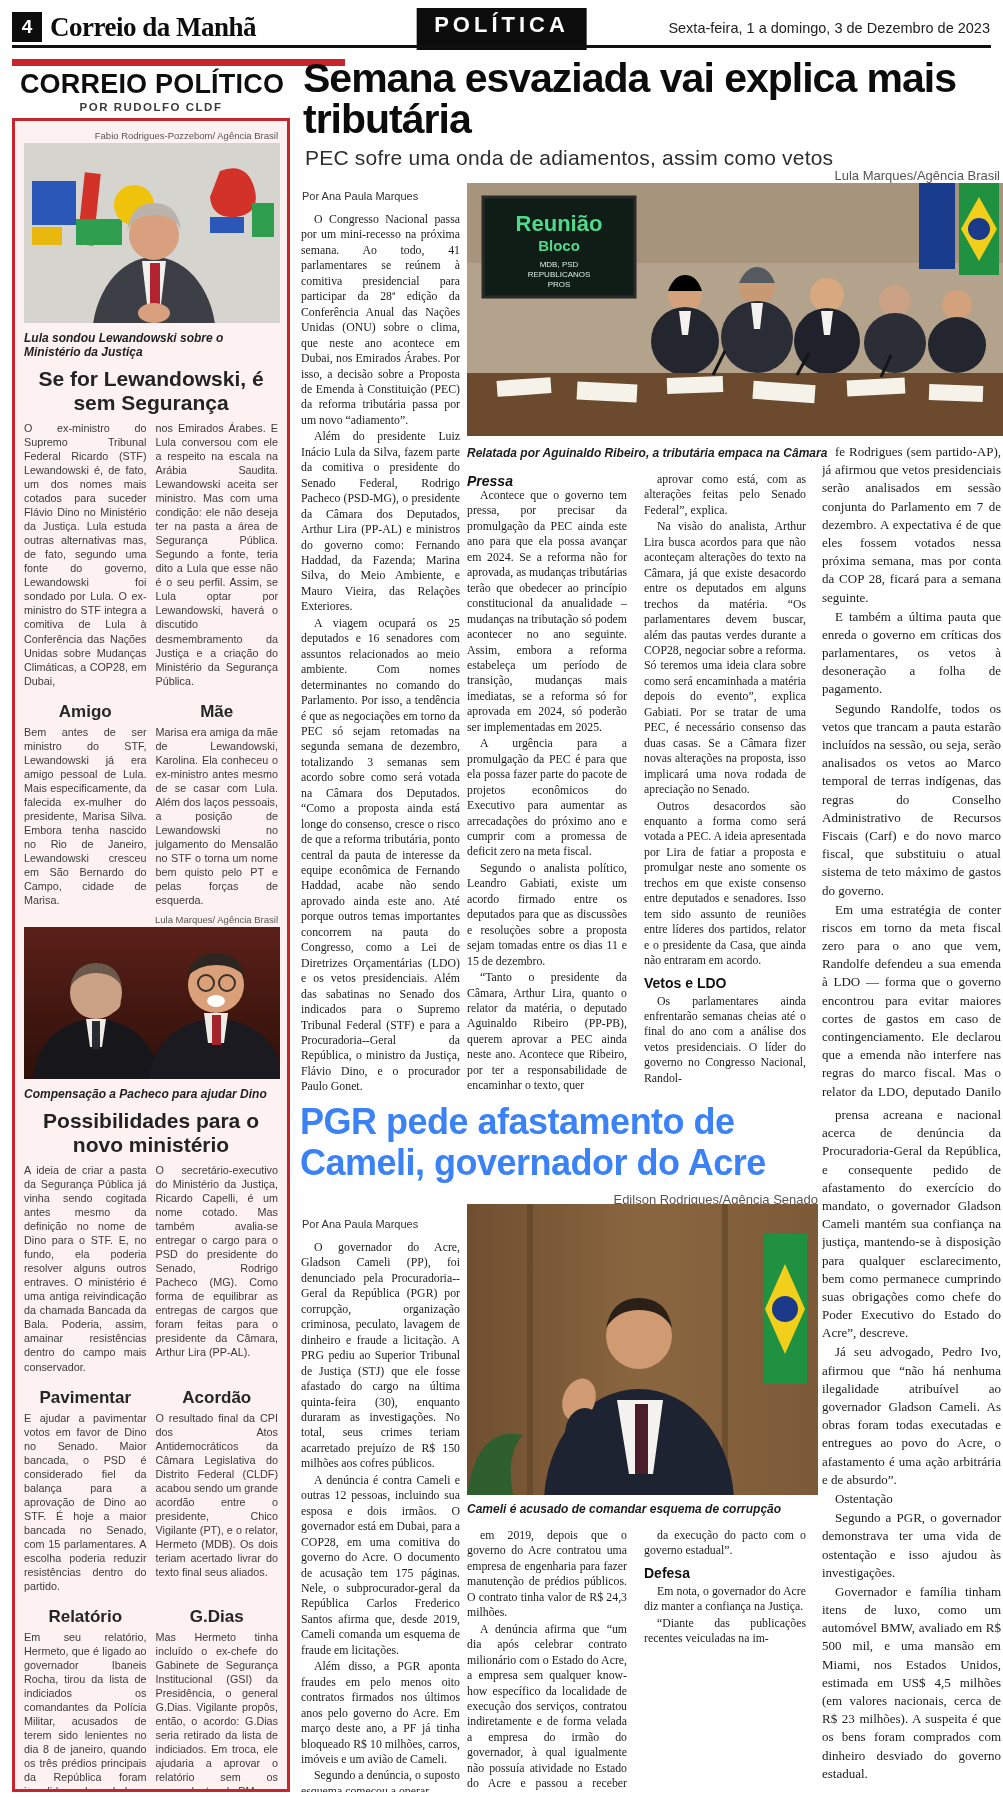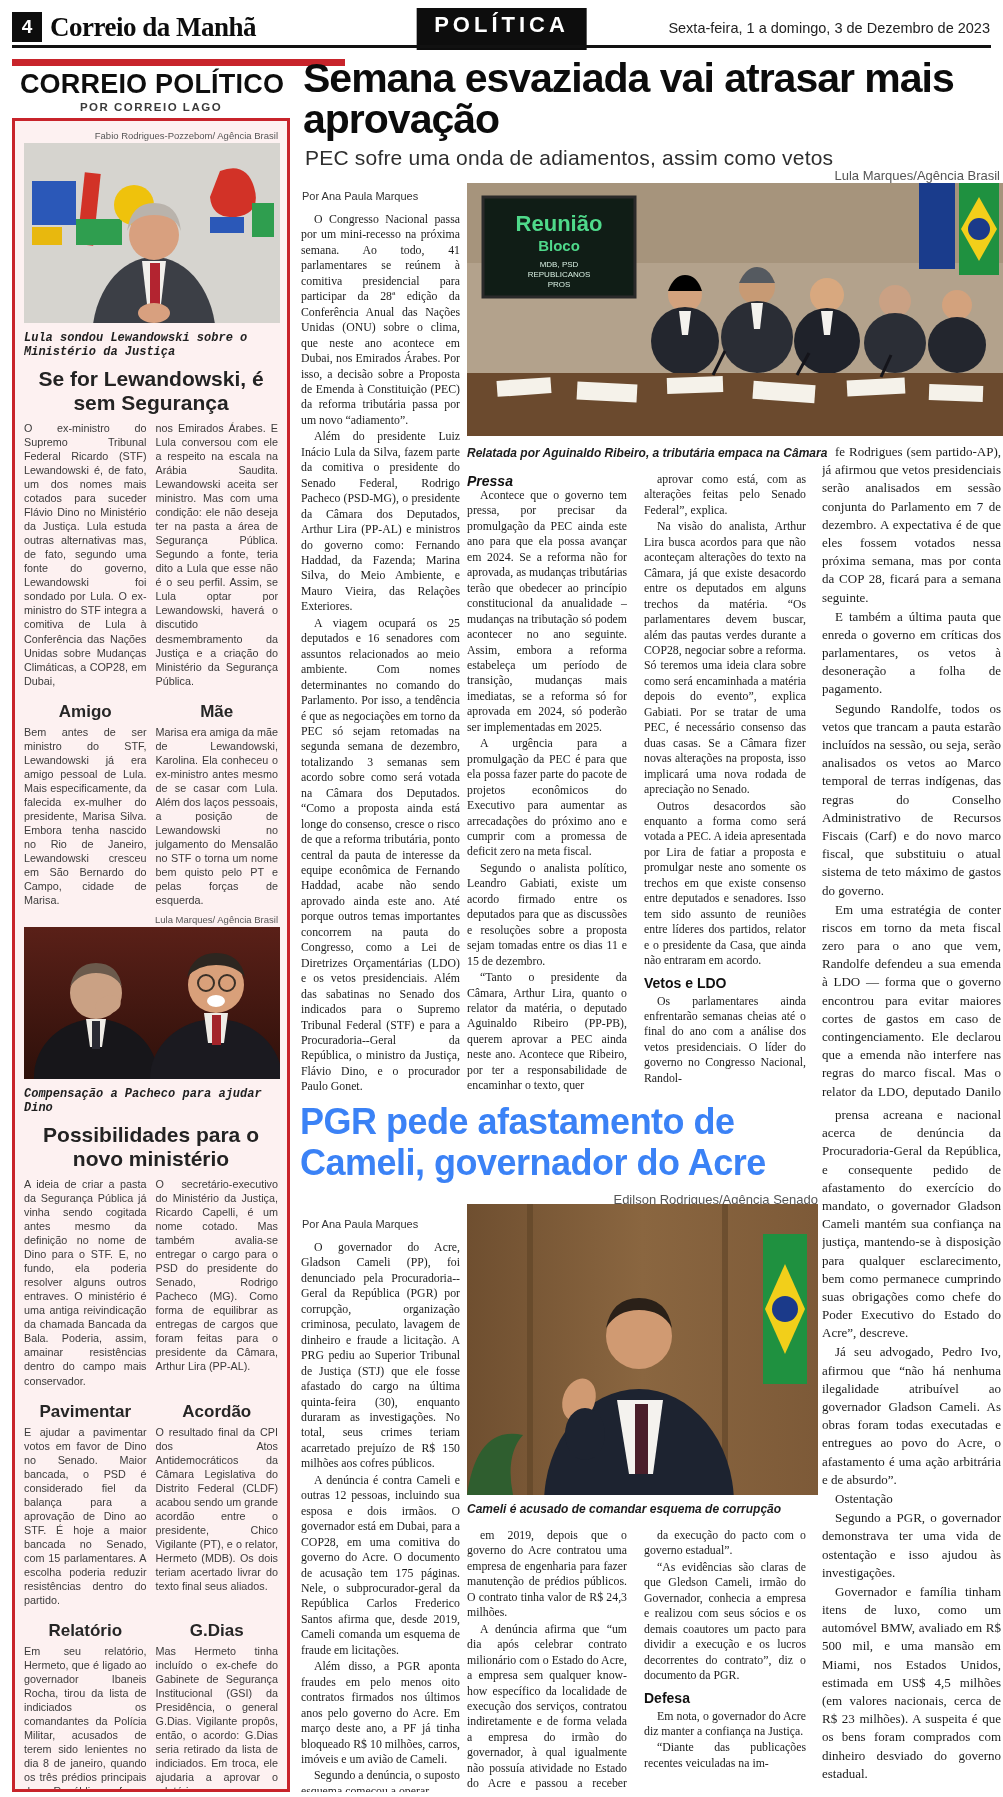--- a/index.html
+++ b/index.html
@@ -13,21 +13,21 @@
   .sectionbox{background:#0d0d0d;color:#fff;font-weight:700;font-size:22px;letter-spacing:4px;
               padding:4px 18px 12px;}
   .hdate{font-size:14.5px;color:#222;}
   .hrule{background:#111;height:3px;}
   
   .redbar{background:#c8242b;height:7px;}
   .kicker{font-weight:800;font-size:27px;letter-spacing:0.2px;text-align:center;color:#0e0e0e;}
   .kickbyline{font-size:11.5px;letter-spacing:1.5px;text-align:center;color:#3a3a3a;font-weight:700;}
   .panel{border:3px solid #c8242b;background:#fdf1f1;padding:8px 9px;overflow:hidden;box-sizing:border-box;}
   .credit{font-size:9.5px;color:#555;text-align:right;margin:1px 0 2px;}
-  .caption{font-weight:700;font-style:italic;font-size:12px;color:#1f1f1f;margin:4px 0 2px;font-family:Liberation Mono, monospace;}
+  .caption{font-weight:700;font-style:italic;font-size:12px;color:#1f1f1f;margin:4px 0 2px;}
   .panel-headline{text-align:center;font-weight:800;font-size:21px;line-height:1.12;color:#232323;margin:8px 4px 7px;}
   .twocol{display:flex;gap:9px;margin-bottom:4px;}
   .twocol>div{flex:1 1 0;min-width:0;}
   .sans{font-size:10.8px;line-height:1.3;color:#3b3b3b;text-align:justify;hyphens:auto;}
   .sans p{margin:0 0 3px;}
   .subhead-c{text-align:center;font-weight:800;font-size:17px;margin:7px 0 3px;color:#262626;font-family:"Liberation Sans",sans-serif;}
   
   .mainhead{font-weight:800;font-size:41px;line-height:1.0;letter-spacing:-1px;color:#0c0c0c;}
   .subhead{font-size:21px;font-weight:400;color:#2e2e2e;letter-spacing:0.2px;}
   .byline{font-size:11px;color:#333;}
@@ -50,21 +50,21 @@
   <div class="abs pagenum" style="left:12px;top:12px;">
     <span>4</span>
   </div>
   <div class="abs masthead" style="left:50px;top:12px;">Correio da Manhã</div>
   <div class="abs sectionbox" style="left:50%;top:8px;transform:translateX(-50%);">POLÍTICA</div>
   <div class="abs hdate" style="right:13px;top:20px;">Sexta-feira, 1 a domingo, 3 de Dezembro de 2023</div>
   <div class="abs hrule" style="left:12px;top:45px;width:979px;"></div>
 
   <div class="abs redbar" style="left:12px;top:59px;width:333px;"></div>
   <div class="abs kicker" style="left:6px;top:69px;width:292px;">CORREIO POLÍTICO</div>
-  <div class="abs kickbyline" style="left:12px;top:101px;width:278px;">POR CORREIO LAGO</div>
+  <div class="abs kickbyline" style="left:12px;top:101px;width:278px;">POR RUDOLFO CLDF</div>
 
   <div class="abs panel" style="left:12px;top:118px;width:278px;height:1674px;">
     <div class="credit">Fabio Rodrigues-Pozzebom/ Agência Brasil</div>
 
     <svg width="256" height="180" viewBox="0 0 256 180">
       <rect width="256" height="180" fill="#d6d4cf"></rect>
       <rect x="8" y="38" width="44" height="44" fill="#2b58b8"></rect>
       <rect x="8" y="84" width="30" height="18" fill="#e8b80e"></rect>
       <rect x="57" y="30" width="16" height="72" fill="#d23227" transform="rotate(6 65 66)"></rect>
       <rect x="52" y="76" width="46" height="26" fill="#2f9e4f"></rect>
@@ -169,21 +169,21 @@
       </div>
       <div>
         <div class="subhead-c">G.Dias</div>
         <div class="sans">
             <p>Mas Hermeto tinha incluído o ex-chefe do Gabinete de Segurança Institucional (GSI) da Presidência, o general G.Dias. Vigilante propôs, então, o acordo: G.Dias seria retirado da lista de indiciados. Em troca, ele ajudaria a aprovar o relatório sem os comandantes da PM.</p>
           </div>
       </div>
     </div>
   </div>
 
-  <div class="abs mainhead" style="left:303px;top:58px;width:700px;">Semana esvaziada vai atrasar mais aprovação</div>
+  <div class="abs mainhead" style="left:303px;top:58px;width:700px;">Semana esvaziada vai explica mais tributária</div>
   <div class="abs subhead" style="left:305px;top:146px;width:690px;">PEC sofre uma onda de adiamentos, assim como vetos</div>
   <div class="abs ph-credit" style="left:700px;top:168px;width:300px;">Lula Marques/Agência Brasil</div>
   <div class="abs byline" style="left:302px;top:190px;">Por Ana Paula Marques</div>
 
   <svg class="abs" style="left:467px;top:183px;" width="536" height="253" viewBox="0 0 536 253">
     <rect width="536" height="253" fill="#b3a28c"></rect>
     <rect y="0" width="536" height="80" fill="#a6947c"></rect>
     <rect x="16" y="14" width="152" height="100" fill="#101d16" stroke="#2a2a2a" stroke-width="3"></rect>
     <text x="92" y="48" text-anchor="middle" font-size="22" font-weight="bold" fill="#4fd98a">Reunião</text>
     <text x="92" y="68" text-anchor="middle" font-size="15" font-weight="bold" fill="#4fd98a">Bloco</text>
@@ -300,21 +300,20 @@
   <div class="abs main-caption" style="left:467px;top:1502px;width:343px;">Cameli é acusado de comandar esquema de corrupção</div>
 
   <div class="abs serifcol" style="left:467px;top:1528px;width:160px;height:264px;">
       <p>em 2019, depois que o governo do Acre contratou uma empresa de engenharia para fazer manutenção de prédios públicos. O contrato tinha valor de R$ 24,3 milhões.</p>
       <p>A denúncia afirma que “um dia após celebrar contrato milionário com o Estado do Acre, a empresa sem qualquer know-how específico da localidade de execução dos serviços, contratou indiretamente e de forma velada a empresa do irmão do governador, à qual igualmente não possuía atividade no Estado do Acre e passou a receber vantagens advindas</p>
     </div>
 
   <div class="abs" style="left:644px;top:1528px;width:162px;height:264px;overflow:hidden;">
     <div class="serifcol">
         <p>da execução do pacto com o governo estadual”.</p>
-        <p>“As evidências são claras de que Gledson Cameli, irmão do Governador, conhecia a empresa e realizou com seus sócios e os demais coautores um pacto para dividir a execução e os lucros decorrentes do contrato”, diz o documento da PGR.</p>
       </div>
     <div class="colhead">Defesa</div>
     <div class="serifcol">
         <p>Em nota, o governador do Acre diz manter a confiança na Justiça.</p>
         <p>“Diante das publicações recentes veiculadas na im-</p>
       </div>
   </div>
 
   <div class="abs serifcol serifwide" style="left:822px;top:1106px;width:179px;height:686px;">
       <p>prensa acreana e nacional acerca de denúncia da Procuradoria-Geral da República, e consequente pedido de afastamento do exercício do mandato, o governador Gladson Cameli mantém sua confiança na justiça, mantendo-se à disposição para qualquer esclarecimento, bem como permanece cumprindo suas obrigações como chefe do Poder Executivo do Estado do Acre”, descreve.</p>

